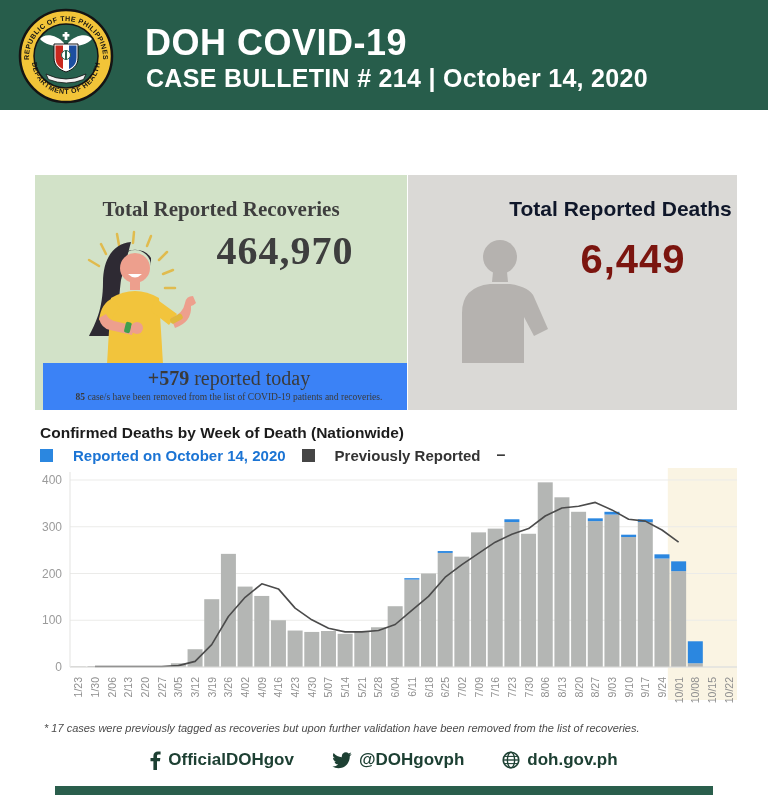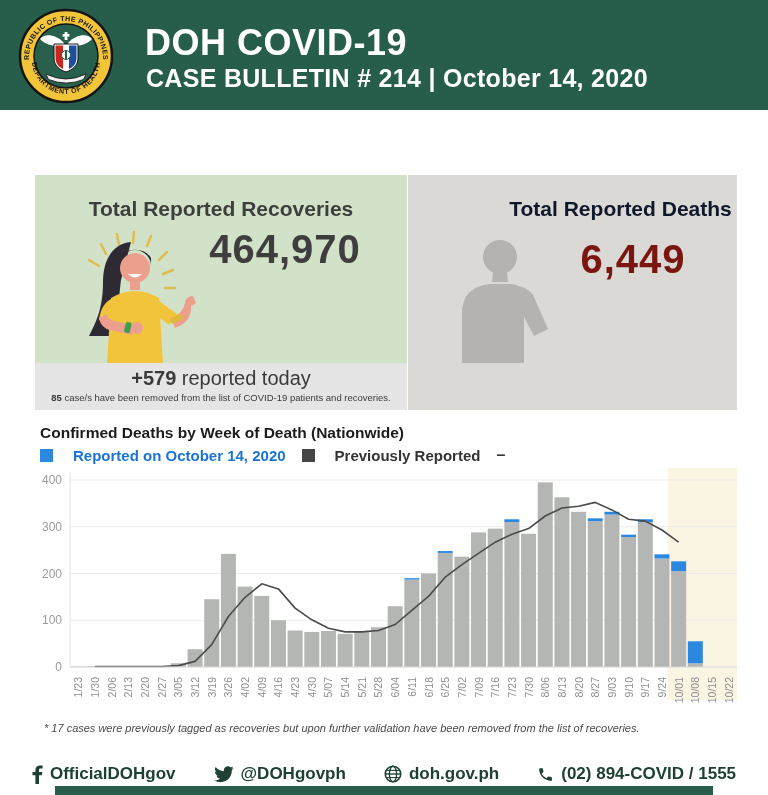--- a/index.html
+++ b/index.html
@@ -7,48 +7,48 @@
   .abs{position:absolute;}
 
   
   .header{left:0;top:0;width:768px;height:110px;background:#275D4B;}
   .seal{left:18px;top:8px;width:96px;height:96px;}
   .h-title{left:145px;top:22px;color:#ffffff;font-size:36px;font-weight:bold;letter-spacing:.5px;}
   .h-sub{left:146px;top:64px;color:#ffffff;font-size:25px;font-weight:bold;letter-spacing:.3px;}
 
   
   .card{top:175px;height:235px;overflow:hidden;}
-  .card-rec{left:35px;width:372px;background:#D2E2C8;}
+  .card-rec{left:35px;width:372px;background:#D2E2C8;font-family:Liberation Serif, serif;}
   .card-dth{left:408px;width:329px;background:#DAD9D6;}
   .card-title{left:0;top:22px;width:100%;text-align:center;font-size:21px;font-weight:bold;color:#3E3E3E;}
   .card-dth .card-title{color:#0f172a;padding-left:48px;}
   .card-value{font-size:40px;font-weight:bold;color:#3E3E3E;letter-spacing:1px;}
   .rec-value{left:150px;top:52px;width:200px;text-align:center;}
   .dth-value{left:125px;top:62px;width:200px;text-align:center;color:#7B150F;}
-  .ystrip{left:0;bottom:0;width:100%;height:47px;background:#e5e5e5;text-align:center;}
+  .ystrip{left:8px;bottom:0;width:100%;height:47px;background:#3b82f6;text-align:center;}
   .delta-line{margin-top:4px;font-size:20px;color:#3A3A3A;}
   .delta-num{font-weight:bold;}
   .note-line{margin-top:2px;font-size:9.5px;color:#3A3A3A;}
   .note-num{font-weight:bold;}
   .illu{pointer-events:none;}
 
   
   .c-title{left:40px;top:424px;font-size:15.5px;font-weight:bold;color:#1c1c1c;}
   .legend{left:40px;top:446px;display:flex;align-items:center;gap:16px;font-size:15px;font-weight:bold;color:#333;}
   .leg-item{display:flex;align-items:center;gap:20px;}
   .swatch{width:13px;height:13px;display:inline-block;}
   .leg-blue-label{color:#1B74D4;}
   .leg-dash{font-size:16px;font-weight:bold;color:#3a3a3a;}
 
   .chart-svg{left:0;top:466px;}
 
   .footnote{left:44px;top:722px;font-size:11px;font-style:italic;color:#4a4a4a;}
 
   .social{left:0;top:750px;width:768px;display:flex;justify-content:center;gap:38px;align-items:center;}
-  .soc-item{display:flex;align-items:center;gap:7px;color:#1D4033;font-size:17px;font-weight:bold;margin-top:14px;}
+  .soc-item{display:flex;align-items:center;gap:7px;color:#1D4033;font-size:17px;font-weight:bold;}
   .soc-item svg{display:block;}
 
   .bottom-strip{left:55px;top:786px;width:658px;height:9px;background:#2A5E4C;}
 </style>
 </head>
 <body>
 
 <div class="abs header">
   <svg class="abs seal" viewBox="0 0 96 96">
     <defs>
@@ -265,21 +265,15 @@
   <div class="soc-item">
     <svg width="18" height="18" viewBox="0 0 20 20">
       <circle cx="10" cy="10" r="8.6" fill="none" stroke="#1D4033" stroke-width="1.8"></circle>
       <ellipse cx="10" cy="10" rx="4" ry="8.6" fill="none" stroke="#1D4033" stroke-width="1.5"></ellipse>
       <line x1="1.5" y1="10" x2="18.5" y2="10" stroke="#1D4033" stroke-width="1.5"></line>
       <line x1="2.5" y1="6" x2="17.5" y2="6" stroke="#1D4033" stroke-width="1.2"></line>
       <line x1="2.5" y1="14" x2="17.5" y2="14" stroke="#1D4033" stroke-width="1.2"></line>
     </svg>
     <span>doh.gov.ph</span>
   </div>
-  <div class="soc-item">
-    <svg width="17" height="17" viewBox="0 0 24 24">
-        <path fill="#1D4033" d="M6.62 10.79a15.05 15.05 0 0 0 6.59 6.59l2.2-2.2c.27-.27.67-.36 1.02-.24 1.12.37 2.33.57 3.57.57.55 0 1 .45 1 1V20c0 .55-.45 1-1 1C10.61 21 3 13.39 3 4c0-.55.45-1 1-1h3.5c.55 0 1 .45 1 1 0 1.25.2 2.45.57 3.57.11.35.03.74-.25 1.02Z"></path>
-      </svg>
-    <span>(02) 894-COVID  /  1555</span>
-  </div>
 </div>
 
 <div class="abs bottom-strip"></div>
 
 </body></html>

